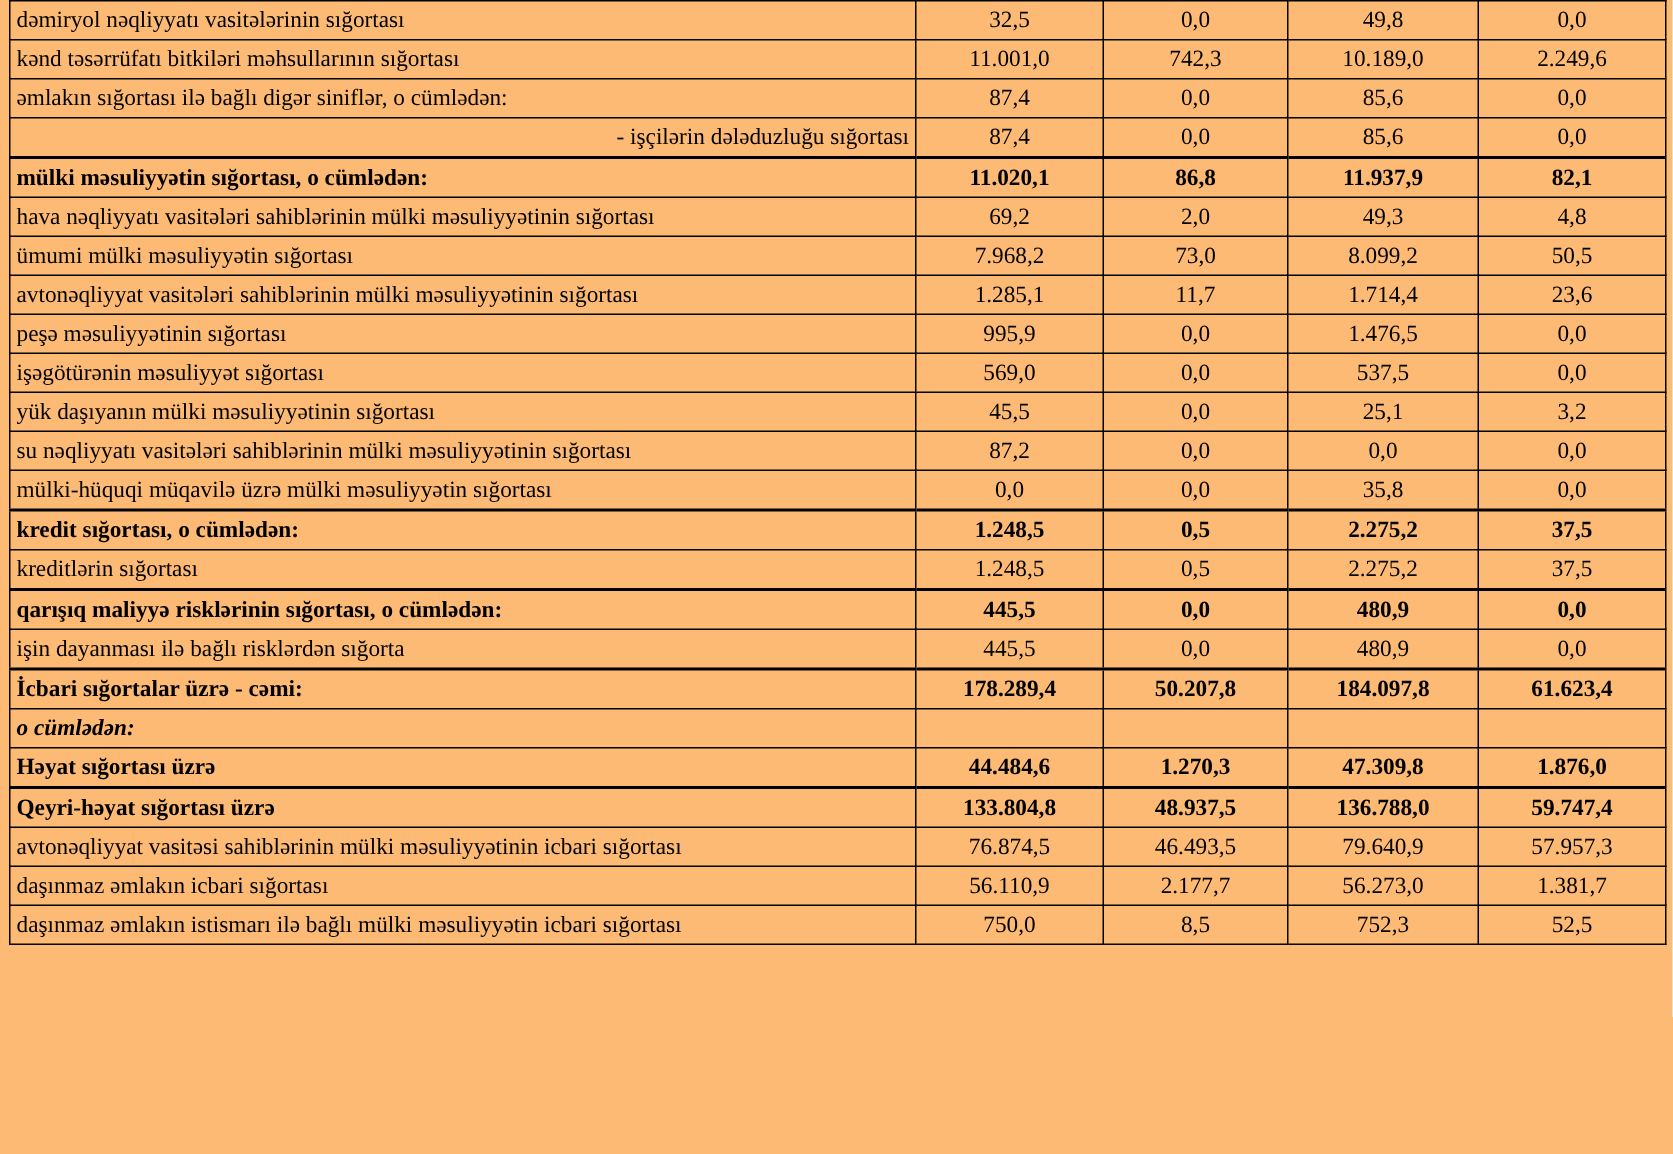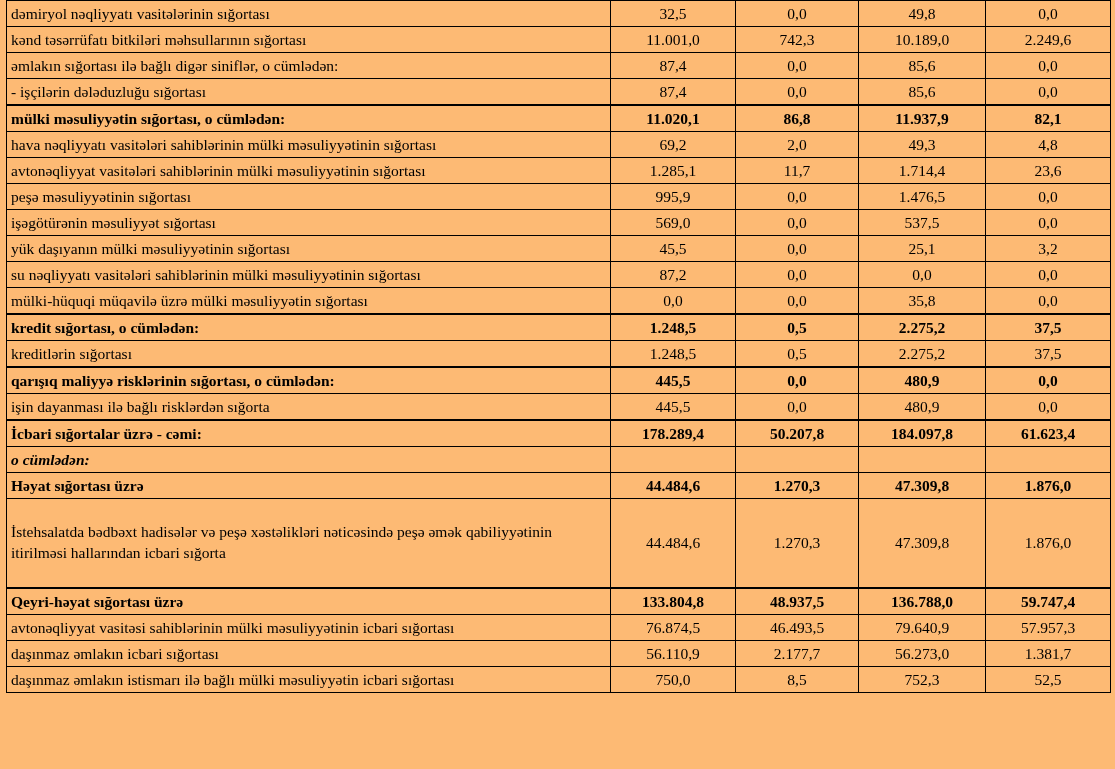--- a/index.html
+++ b/index.html
@@ -35,21 +35,21 @@
   td.label-cell { text-align: left; }
   td.value-cell { text-align: center; }
   tr.bold td { font-weight: bold; }
   tr.italic td { font-style: italic; }
   tr.thick td { border-top: 2px solid #000000; }
   tr.tall td { height: 86px; }
   tr.tall td.label-cell { white-space: normal; line-height: 1.35; }
   td.ind-0 { padding-left: 4px; margin-top: 44px; }
   td.ind-1 { padding-left: 15px; }
   td.ind-2 { padding-left: 25px; }
-  td.ind-3 { padding-left: 35px; }
+  td.ind-3 { padding-left: 35px; text-align: right; }
 </style>
 </head>
 <body>
 
 <div class="page">
   <table class="stat-table">
     <colgroup>
       <col style="width:604px">
       <col style="width:125px">
       <col style="width:123px">
@@ -93,20 +93,27 @@
           <td class="value-cell">82,1</td>
         </tr>
         <tr class="">
           <td class="label-cell ind-2">hava nəqliyyatı vasitələri sahiblərinin mülki məsuliyyətinin sığortası</td>
           <td class="value-cell">69,2</td>
           <td class="value-cell">2,0</td>
           <td class="value-cell">49,3</td>
           <td class="value-cell">4,8</td>
         </tr>
         <tr class="">
+          <td class="label-cell ind-2">ümumi mülki məsuliyyətin sığortası</td>
+          <td class="value-cell">7.968,2</td>
+          <td class="value-cell">73,0</td>
+          <td class="value-cell">8.099,2</td>
+          <td class="value-cell">50,5</td>
+        </tr>
+        <tr class="">
           <td class="label-cell ind-2">avtonəqliyyat vasitələri sahiblərinin mülki məsuliyyətinin sığortası</td>
           <td class="value-cell">1.285,1</td>
           <td class="value-cell">11,7</td>
           <td class="value-cell">1.714,4</td>
           <td class="value-cell">23,6</td>
         </tr>
         <tr class="">
           <td class="label-cell ind-2">peşə məsuliyyətinin sığortası</td>
           <td class="value-cell">995,9</td>
           <td class="value-cell">0,0</td>
@@ -183,27 +190,20 @@
           <td class="value-cell"></td>
           <td class="value-cell"></td>
         </tr>
         <tr class="bold">
           <td class="label-cell ind-0">Həyat sığortası üzrə</td>
           <td class="value-cell">44.484,6</td>
           <td class="value-cell">1.270,3</td>
           <td class="value-cell">47.309,8</td>
           <td class="value-cell">1.876,0</td>
         </tr>
-        <tr class="tall">
-          <td class="label-cell ind-1">İstehsalatda bədbəxt hadisələr və peşə xəstəlikləri nəticəsində peşə əmək qabiliyyətinin itirilməsi hallarından icbari sığorta</td>
-          <td class="value-cell">44.484,6</td>
-          <td class="value-cell">1.270,3</td>
-          <td class="value-cell">47.309,8</td>
-          <td class="value-cell">1.876,0</td>
-        </tr>
         <tr class="bold thick">
           <td class="label-cell ind-0">Qeyri-həyat sığortası üzrə</td>
           <td class="value-cell">133.804,8</td>
           <td class="value-cell">48.937,5</td>
           <td class="value-cell">136.788,0</td>
           <td class="value-cell">59.747,4</td>
         </tr>
         <tr class="">
           <td class="label-cell ind-1">avtonəqliyyat vasitəsi sahiblərinin mülki məsuliyyətinin icbari sığortası</td>
           <td class="value-cell">76.874,5</td>

